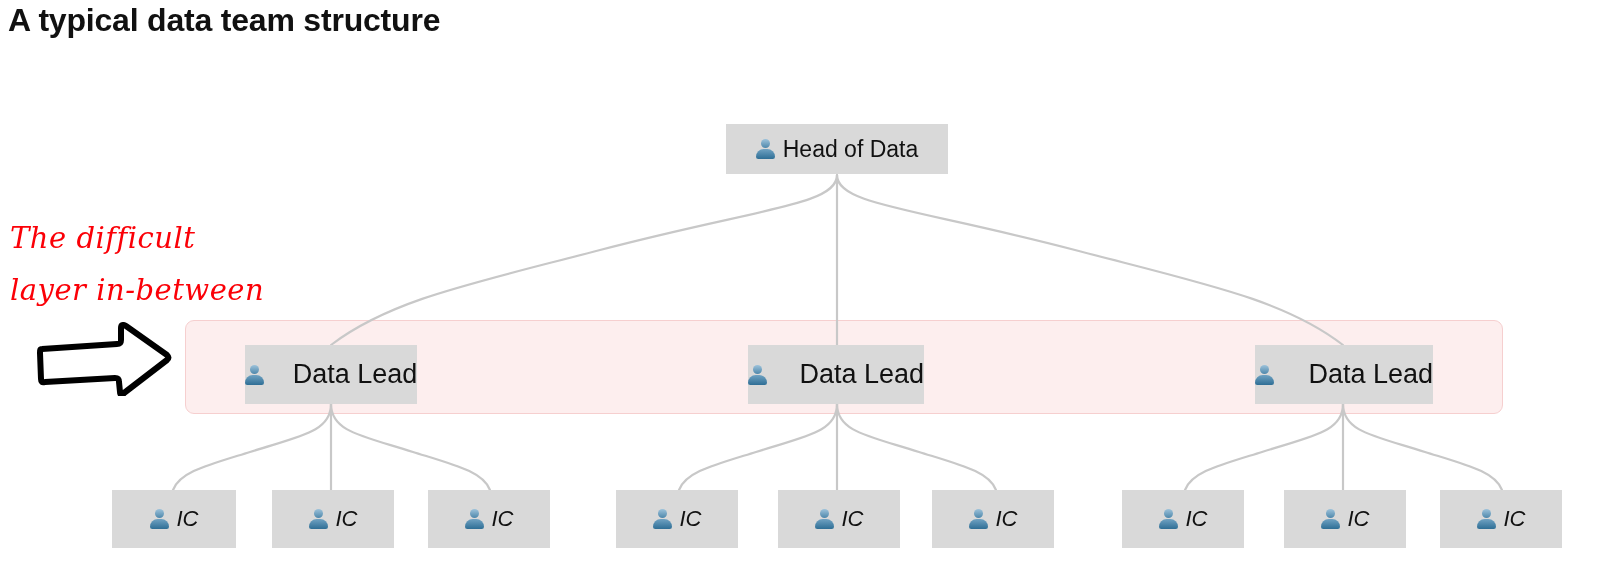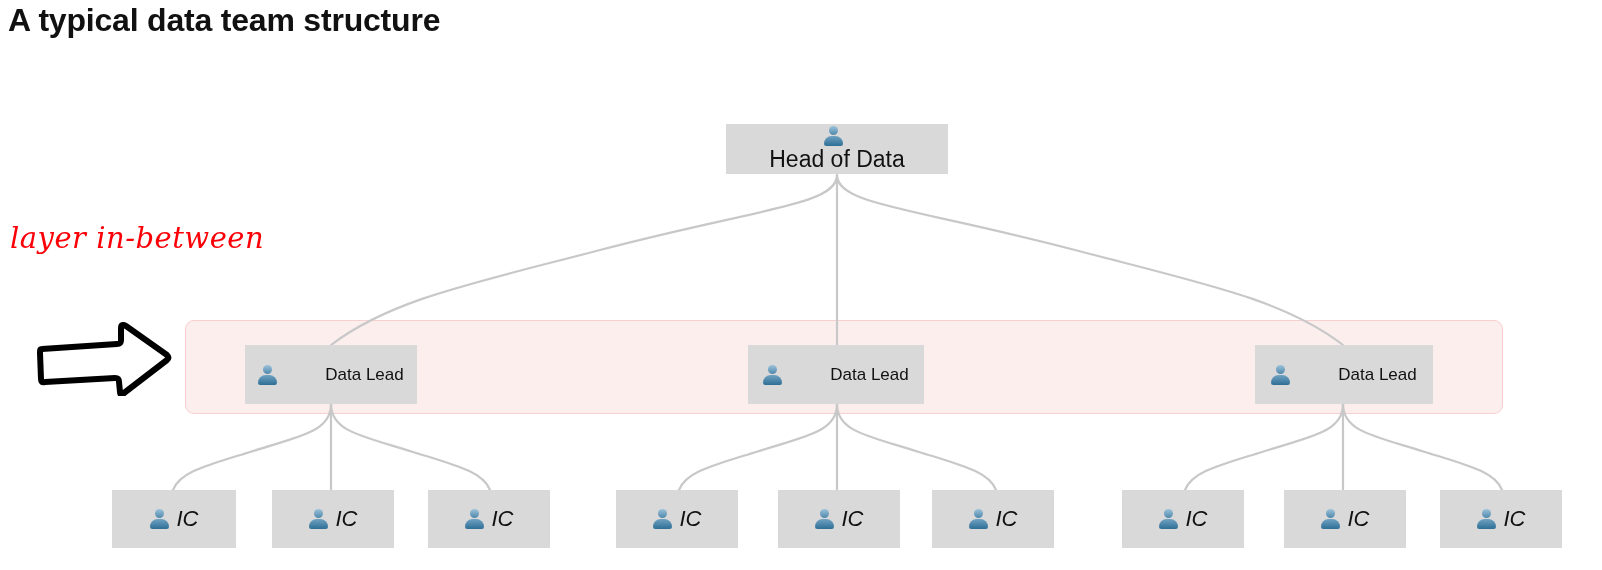--- a/index.html
+++ b/index.html
@@ -74,21 +74,21 @@
     align-items: center;
     justify-content: center;
     color: #111111;
     box-sizing: border-box;
     white-space: nowrap;
   }
   .node-head {
     font-size: 23px;
   }
   .node-lead {
-    font-size: 17px;
+    font-size: 27px;
     gap: 40px;
   }
   .node-ic {
     font-size: 22px;
     font-style: italic;
   }
   
   .person {
     position: relative;
     display: inline-block;
@@ -151,21 +151,21 @@
       <path d="M837,404 C837,432 806,436 756,452 C711,466 686,472 679,490"></path>
       <path d="M837,404 L837,490"></path>
       <path d="M837,404 C837,432 869,436 919,452 C964,466 989,472 996,490"></path>
 
       <path d="M1343,404 C1343,432 1312,436 1262,452 C1217,466 1192,472 1185,490"></path>
       <path d="M1343,404 L1343,490"></path>
       <path d="M1343,404 C1343,432 1375,436 1425,452 C1470,466 1495,472 1502,490"></path>
     </g>
   </svg>
 
-  <div class="node node-head" style="left:726px; top:124px; width:222px; height:50px;flex-direction:column;">
+  <div class="node node-head" style="left:726px; top:124px; width:222px; height:50px;">
     <span class="person"></span>
     <span>Head of Data</span>
   </div>
 
   <div class="node node-lead" style="left:245px; top:345px; width:172px; height:59px;">
     <span class="person"></span>
     <span>Data Lead</span>
   </div>
 
   <div class="node node-lead" style="left:748px; top:345px; width:176px; height:59px;">
@@ -211,20 +211,21 @@
   <div class="node node-ic" style="left:1284px; top:490px; width:122px; height:58px;">
     <span class="person"></span>
     <span>IC</span>
   </div>
   <div class="node node-ic" style="left:1440px; top:490px; width:122px; height:58px;">
     <span class="person"></span>
     <span>IC</span>
   </div>
 
   <div id="annotation">
+    <span class="ann-line">The difficult</span>
     <span class="ann-line">layer in-between</span>
   </div>
 
   <svg id="hand-arrow" viewBox="0 0 136 74" xmlns="http://www.w3.org/2000/svg">
     <path d="M6,27 C4,27 4,28 4,31 L5,57 C5,60 6,61 9,60 L79,56 C82,56 83,57 83,60 L84,70 C84,73 86,74 88,71 L131,38 C133,36 133,35 131,33 L90,4 C87,2 85,3 85,6 L85,18 C85,21 84,22 81,22 Z" fill="#ffffff" stroke="#000000" stroke-width="6" stroke-linejoin="round" stroke-linecap="round"></path>
   </svg>
 
 </div>
 
 </body></html>

